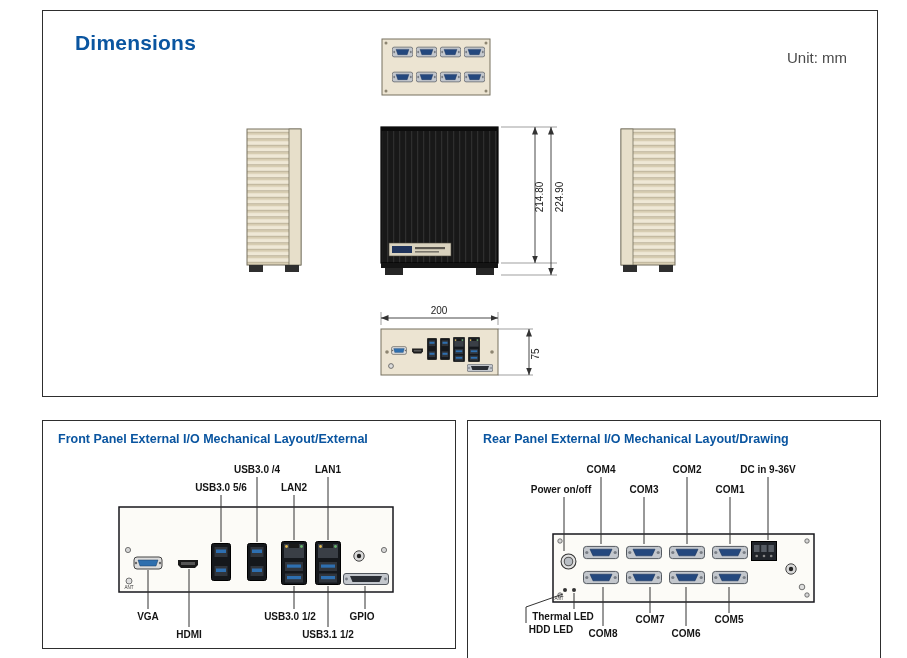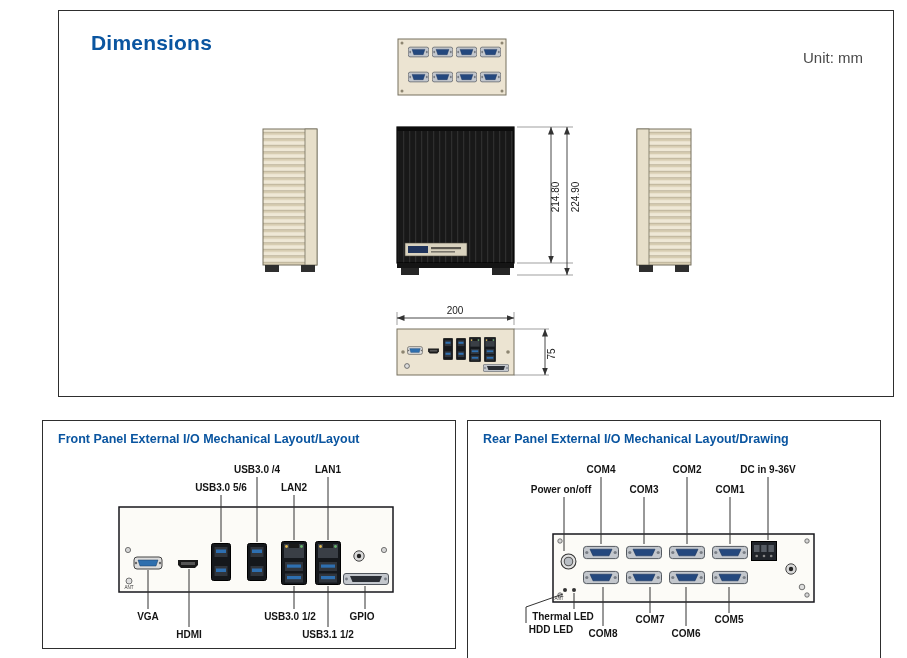--- a/index.html
+++ b/index.html
@@ -1,19 +1,19 @@
 <!DOCTYPE html>
 <html><head>
 <meta charset="utf-8">
 <style>
   * { margin:0; padding:0; box-sizing:border-box; }
   html,body { width:907px; height:658px; background:#ffffff;
     font-family:"Liberation Sans", sans-serif; position:relative; overflow:hidden; }
   .panel { position:absolute; border:1px solid #2e2e2e; background:#fff; }
-  #dims-panel  { left:58px;  top:10px;  width:836px; height:387px; }
+  #dims-panel  { left:42px;  top:10px;  width:836px; height:387px; }
   #front-panel { left:42px;  top:420px; width:414px; height:229px; }
   #rear-panel  { left:467px; top:420px; width:414px; height:265px; }
   .main-title { position:absolute; left:32px; top:20px; font-size:21px; font-weight:bold;
     color:#0a55a0; letter-spacing:.2px; }
   .unit-label { position:absolute; right:30px; top:38px; font-size:15px; color:#4a4a4a; }
   .io-title { position:absolute; left:15px; top:11px; font-size:12.5px; font-weight:bold; color:#0a55a0; }
   svg.drawing { position:absolute; left:0; top:0; display:block; }
   #front-panel svg.drawing, #rear-panel svg.drawing { top:36px; }
   text.lbl { font-family:"Liberation Sans",sans-serif; font-size:10px; font-weight:700; fill:#141414; }
   text.tiny { font-family:"Liberation Sans",sans-serif; font-size:4.5px; fill:#333; }
@@ -178,21 +178,21 @@
 
       <path class="ext" d="M117 0 H152"></path>
         <path class="ext" d="M117 46 H152"></path>
       <line class="dimline" x1="148" y1="0" x2="148" y2="46" marker-start="url(#dimarrow)" marker-end="url(#dimarrow)"></line>
       <text class="dim" x="158" y="25" text-anchor="middle" transform="rotate(-90 158 25)">75</text>
     </g>
   </svg>
 </section>
 
 <section class="panel" id="front-panel">
-  <h2 class="io-title">Front Panel External I/O Mechanical Layout/Layout</h2>
+  <h2 class="io-title">Front Panel External I/O Mechanical Layout/External</h2>
 
   <svg class="drawing" width="414" height="192" viewBox="0 0 414 192" xmlns="http://www.w3.org/2000/svg">
 
     <rect x="76" y="50" width="274" height="85" fill="#fcfbf7" stroke="#17171c" stroke-width="1.5"></rect>
     <circle cx="85" cy="93" r="2.6" fill="#d6d6d6" stroke="#555" stroke-width="0.8"></circle>
     <circle cx="341" cy="93" r="2.6" fill="#d6d6d6" stroke="#555" stroke-width="0.8"></circle>
 
     <use href="#sym-vga" x="90" y="99" width="30" height="14"></use>
     <circle cx="86" cy="124" r="3" fill="#e0e0e0" stroke="#555" stroke-width="0.8"></circle>
     <text class="tiny" x="86" y="132" text-anchor="middle">ANT</text>

